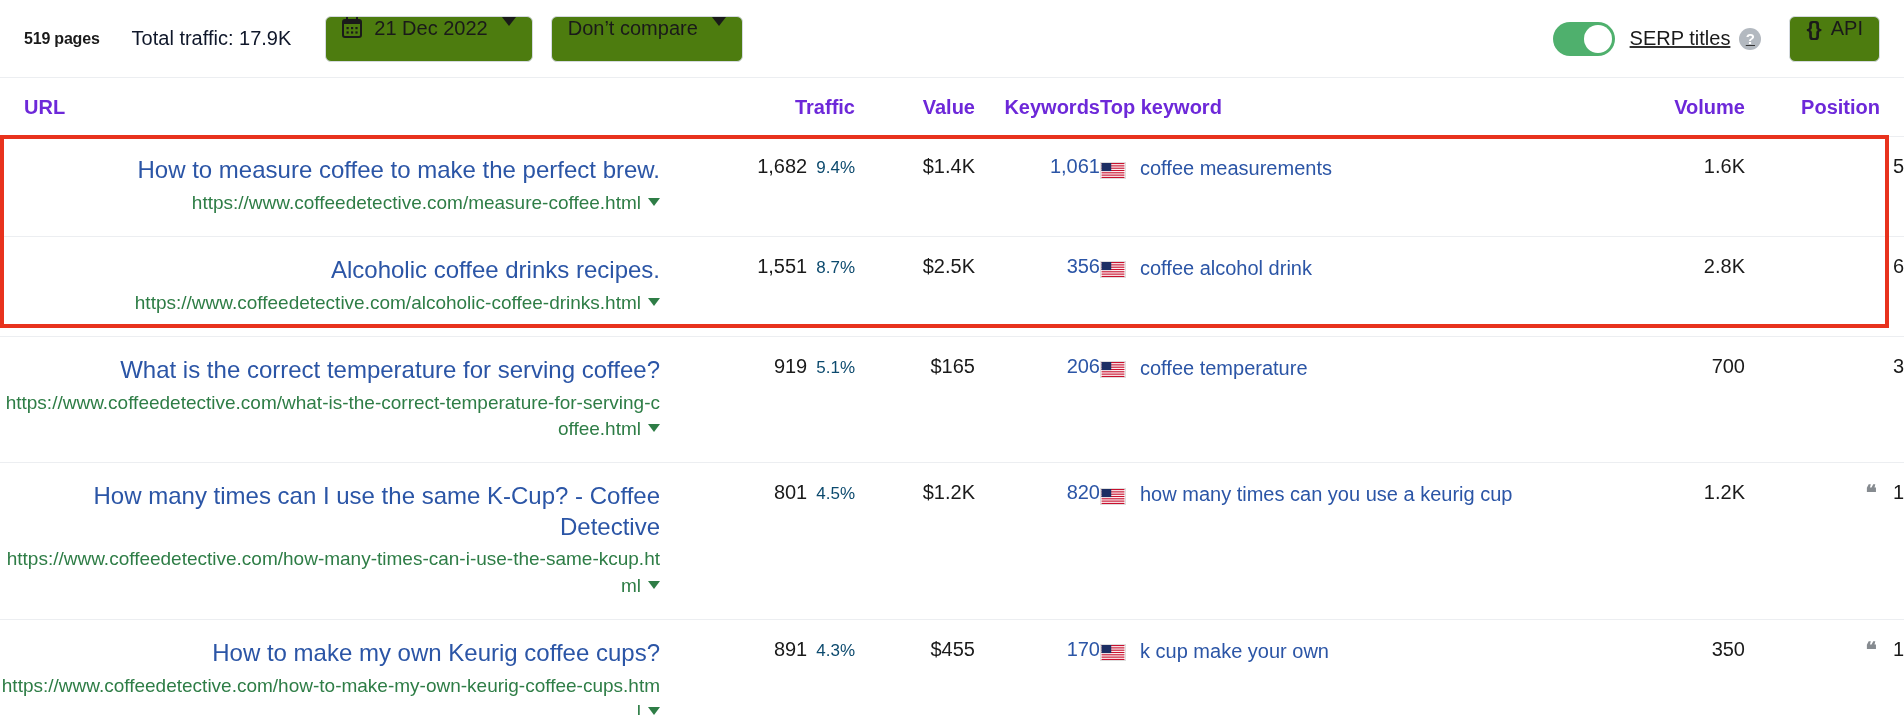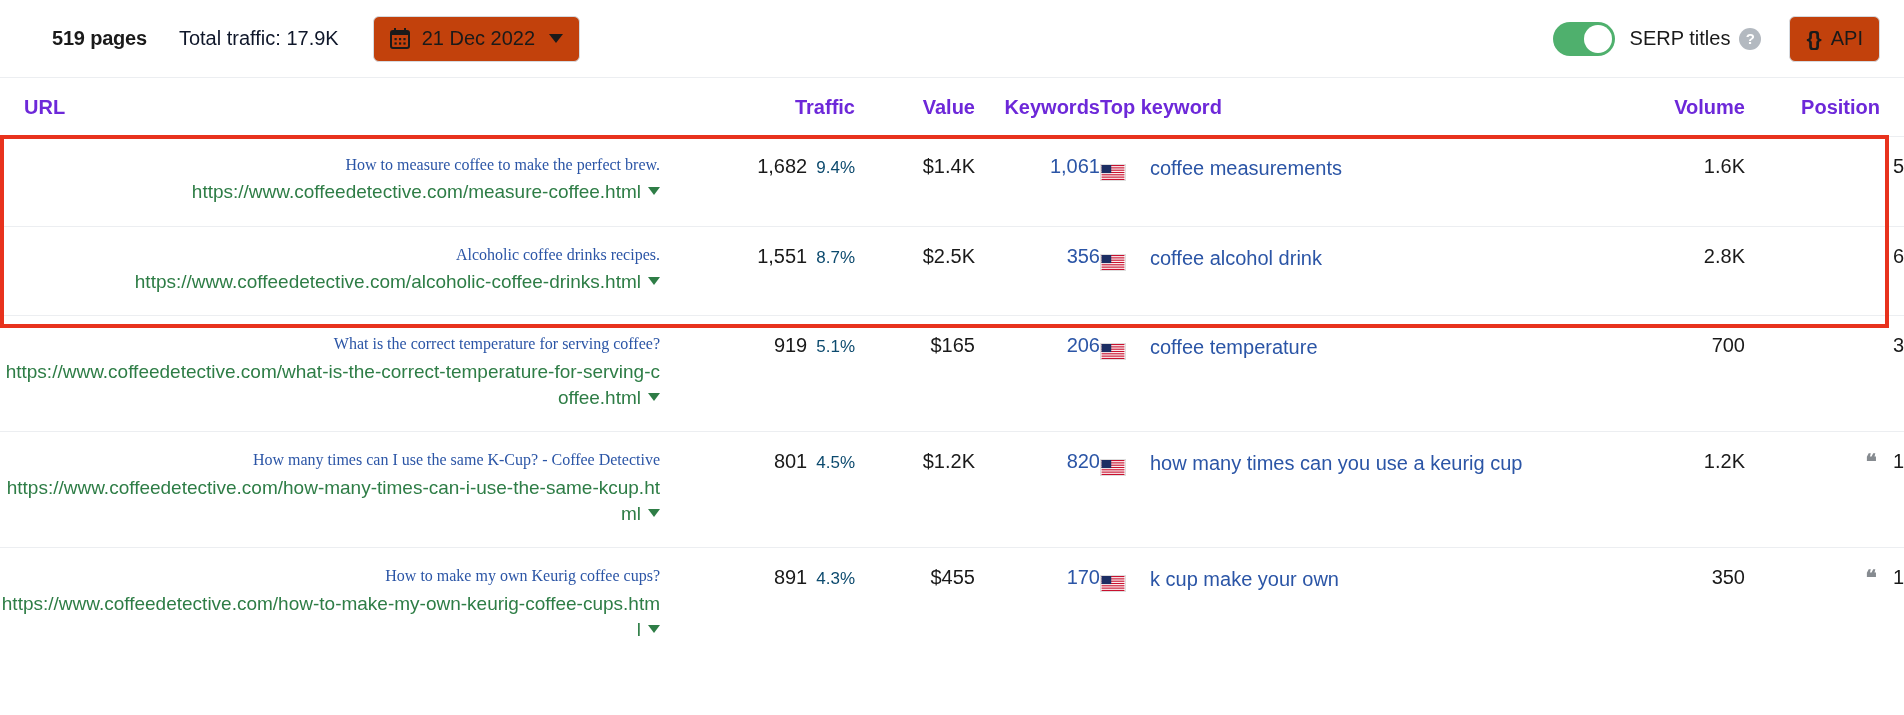--- a/index.html
+++ b/index.html
@@ -19,40 +19,39 @@
   
   .toolbar {
     height: 77px;
     display: flex;
     align-items: center;
     padding: 0 24px;
     box-sizing: border-box;
     position: relative;
   }
   .pages-count {
-    font-size: 20px;
+    font-size: 16px;
     font-weight: bold;
     color: #1a1a1a;
     letter-spacing: -0.2px;
-    margin-left: 28px;
   }
   .total-traffic {
     font-size: 20px;
     color: #0f172a;
     margin-left: 32px;
     white-space: nowrap;
   }
   .tb-btn {
     height: 46px;
     border: 1px solid #d5dae0;
     border-radius: 6px;
-    background: #c2410c;
+    background: #4d7c0f;
     display: inline-flex;
-    align-items: center;
-    padding: 8px 16px;
+    align-items: flex-start;
+    padding: 0 16px;
     font-size: 20px;
     color: #1a1a1a;
     box-sizing: border-box;
     cursor: pointer;
     white-space: nowrap;
     font-family: "Liberation Sans", sans-serif;
   }
   .tb-btn + .tb-btn { margin-left: 18px; }
   #date-button { margin-left: 34px; }
   .cal-icon {
@@ -63,21 +62,21 @@
   .caret {
     width: 0; height: 0;
     border-left: 7px solid transparent;
     border-right: 7px solid transparent;
     border-top: 9px solid #1a1a1a;
     margin-left: 14px;
     flex: 0 0 auto;
   }
   .spacer { flex: 1 1 auto; }
 
-  .toggle-wrap { display: flex; align-items: center; }
+  .toggle-wrap { display: flex; align-items: center; text-decoration: underline; }
   .toggle {
     width: 62px; height: 34px;
     border-radius: 17px;
     background: #4fb06d;
     position: relative;
     cursor: pointer;
     flex: 0 0 auto;
   }
   .toggle .knob {
     position: absolute;
@@ -145,26 +144,25 @@
     vertical-align: top;
     text-align: right;
     font-size: 20px;
     color: #1a1a1a;
   }
   tr:last-child td { border-bottom: none; }
 
   .cell-url { text-align: left; padding-left: 24px; }
   .page-title-link {
     color: #2b55a6;
-    font-size: 16px;
+    font-size: 24px;
     text-decoration: none;
     cursor: pointer;
     display: block;
     line-height: 1.28;
-    font-family: Liberation Serif, serif;
   }
   .page-url-link {
     color: #2e7d46;
     font-size: 19px;
     text-decoration: none;
     cursor: pointer;
     display: block;
     line-height: 1.38;
     margin-top: 4px;
     word-break: break-all;
@@ -179,21 +177,21 @@
     vertical-align: 3px;
   }
 
   .traffic-cell { white-space: nowrap; }
   .traffic-num { font-size: 20px; color: #1a1a1a; }
   .traffic-pct { font-size: 17px; color: #0c4a6e; margin-left: 9px; }
 
   .kw-link { color: #2b55a6; text-decoration: none; cursor: pointer; }
 
   .cell-topkw { text-align: left; padding-left: 0; }
-  .topkw-inner { display: flex; align-items: flex-end; gap: 10px; }
+  .topkw-inner { display: flex; align-items: center; }
   .flag {
     width: 26px; height: 17px;
     flex: 0 0 auto;
     margin-top: 4px;
     margin-right: 14px;
     border: 1px solid #dedede;
     box-sizing: border-box;
   }
   .topkw-link {
     color: #2b55a6;
@@ -245,20 +243,24 @@
         <rect x="9" y="10" width="2.2" height="2.2" fill="#1a1a1a"></rect>
         <rect x="13.4" y="10" width="2.2" height="2.2" fill="#1a1a1a"></rect>
         <rect x="4.5" y="14.4" width="2.2" height="2.2" fill="#1a1a1a"></rect>
         <rect x="9" y="14.4" width="2.2" height="2.2" fill="#1a1a1a"></rect>
         <rect x="13.4" y="14.4" width="2.2" height="2.2" fill="#1a1a1a"></rect>
       </svg>
       <span>21 Dec 2022</span>
       <span class="caret"></span>
     </div>
 
+    <div class="tb-btn">
+      <span>Don’t compare</span>
+      <span class="caret"></span>
+    </div>
 
     <div class="spacer"></div>
 
     <div class="toggle-wrap">
       <div class="toggle">
         <div class="knob"></div>
       </div>
       <span class="serp-label">SERP titles</span>
       <span class="help-icon">?</span>
     </div>

